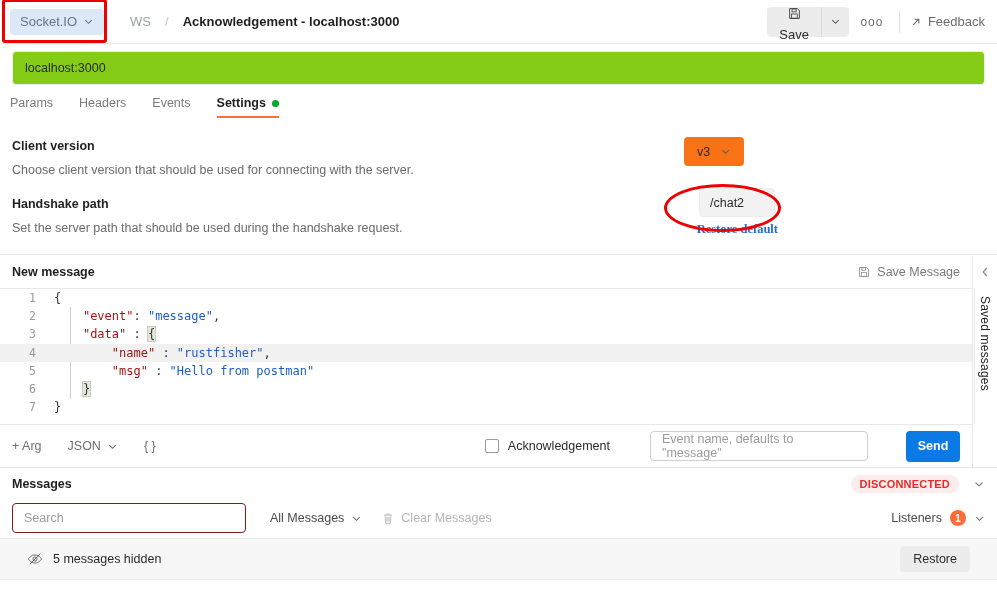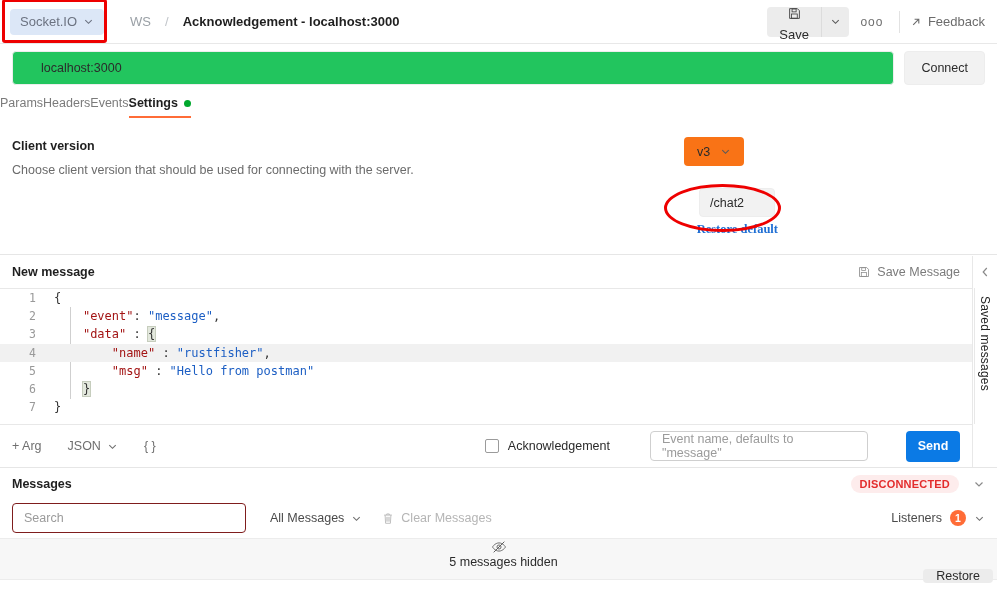--- a/index.html
+++ b/index.html
@@ -48,31 +48,31 @@
   }
   .dots { width: 34px; height: 30px; display:flex; align-items:center; justify-content:center;
           color:#6f6f6f; letter-spacing:1px; font-size: 12px; cursor: pointer; margin-left: 6px;}
   .vdiv { width: 1px; height: 22px; background: #e2e2e2; margin: 0 10px; }
   .feedback { display: flex; align-items: center; gap: 6px; color:#6b6b6b; font-size: 13px; cursor: pointer; }
 
   
   .urlrow { position: absolute; left: 0; top: 44px; width: 997px; height: 48px;
             display: flex; align-items: center; padding: 0 12px; gap: 10px; }
   .urlbox {
-    flex: 1; height: 34px; background: #22c55e; border: 1px solid #ededed; border-radius: 4px;
-    display: flex; align-items: center; padding: 0 28px; font-size: 12.5px; color: #2b2b2b;
+    flex: 1; height: 34px; background: #84cc16; border: 1px solid #ededed; border-radius: 4px;
+    display: flex; align-items: center; padding: 0 12px; font-size: 12.5px; color: #2b2b2b;
   }
   .connect-btn {
     height: 34px; padding: 0 16px; background: #f2f2f2; border: 1px solid #ededed;
     border-radius: 4px; display: flex; align-items: center; font-size: 12.5px; color: #2b2b2b; cursor: pointer;
   }
 
   
   .tabs { position: absolute; left: 0; top: 96px; width: 997px; height: 30px;
-          display: flex; align-items: flex-start; }
+          display: flex; align-items: flex-start; gap: 26px; padding-left: 10px; }
   .tab { position: relative; font-size: 12.5px; color: #7b7b7b; padding-bottom: 8px; cursor: pointer;
          display:flex; align-items:center; gap:6px; }
   .tab.active { color: #1f1f1f; font-weight: bold; }
   .tab.active::after {
     content:""; position: absolute; left: 0; right: 0; bottom: 0; height: 2px; background: #ff6c37;
   }
   .green-dot { width: 7px; height: 7px; border-radius: 50%; background: #00a82d; display:inline-block; }
 
   
   .settings {
@@ -181,21 +181,21 @@
   .listeners { margin-left: auto; display:flex; align-items:center; gap: 8px; font-size: 12.5px; color: #4a4a4a; cursor: pointer; }
   .lis-badge {
     background: #ff6c37; color: #fff; font-size: 10.5px; font-weight: bold;
     width: 16px; height: 16px; border-radius: 50%; display:flex; align-items:center; justify-content:center;
   }
 
   
   .hidden-row {
     position: absolute; left: 0; top: 538px; width: 997px; height: 42px;
     background: #f7f7f7; border-top: 1px solid #ececec; border-bottom: 1px solid #ececec;
-    display: flex; align-items: center; padding: 0 4px; flex-direction: column;
+    display: flex; align-items: center; padding: 0 27px;
   }
   .hidden-text { margin-left: 10px; font-size: 12.5px; color: #2b2b2b; }
   .restore-btn {
     margin-left: auto; background: #ececec; border-radius: 4px; height: 26px; padding: 0 13px;
     display: flex; align-items: center; font-size: 12.5px; color: #2b2b2b; cursor: pointer;
   }
   svg { display: block; }
 </style>
 </head>
 <body>
@@ -251,23 +251,20 @@
         </span>
         <span>Feedback</span>
       </div>
     </div>
   </div>
 
   <div class="urlrow">
     <div class="urlbox">
       <span>localhost:3000</span>
     </div>
-    <div class="connect-btn">
-      <span>Connect</span>
-    </div>
   </div>
 
   <div class="tabs">
     <div class="tab">
       <span>Params</span>
     </div>
     <div class="tab">
       <span>Headers</span>
     </div>
     <div class="tab">
@@ -276,20 +273,24 @@
     <div class="tab active">
       <span>Settings</span>
       <span class="green-dot"></span>
     </div>
   </div>
 
   <div class="settings">
     <div class="set-row" style="padding-top:12px;">
       <div class="set-title">Client version</div>
       <div class="set-desc">Choose client version that should be used for connecting with the server.</div>
+    </div>
+    <div class="set-row" style="padding-top:20px;">
+      <div class="set-title">Handshake path</div>
+      <div class="set-desc">Set the server path that should be used during the handshake request.</div>
     </div>
 
     <div class="ver-select">
       <span>v3</span>
       <span>
         <svg width="11" height="11" viewBox="0 0 12 12">
             <path d="M2.5 4.5 L6 8 L9.5 4.5" fill="none" stroke="#5a5a5a" stroke-width="1.2"></path>
           </svg>
       </span>
     </div>

